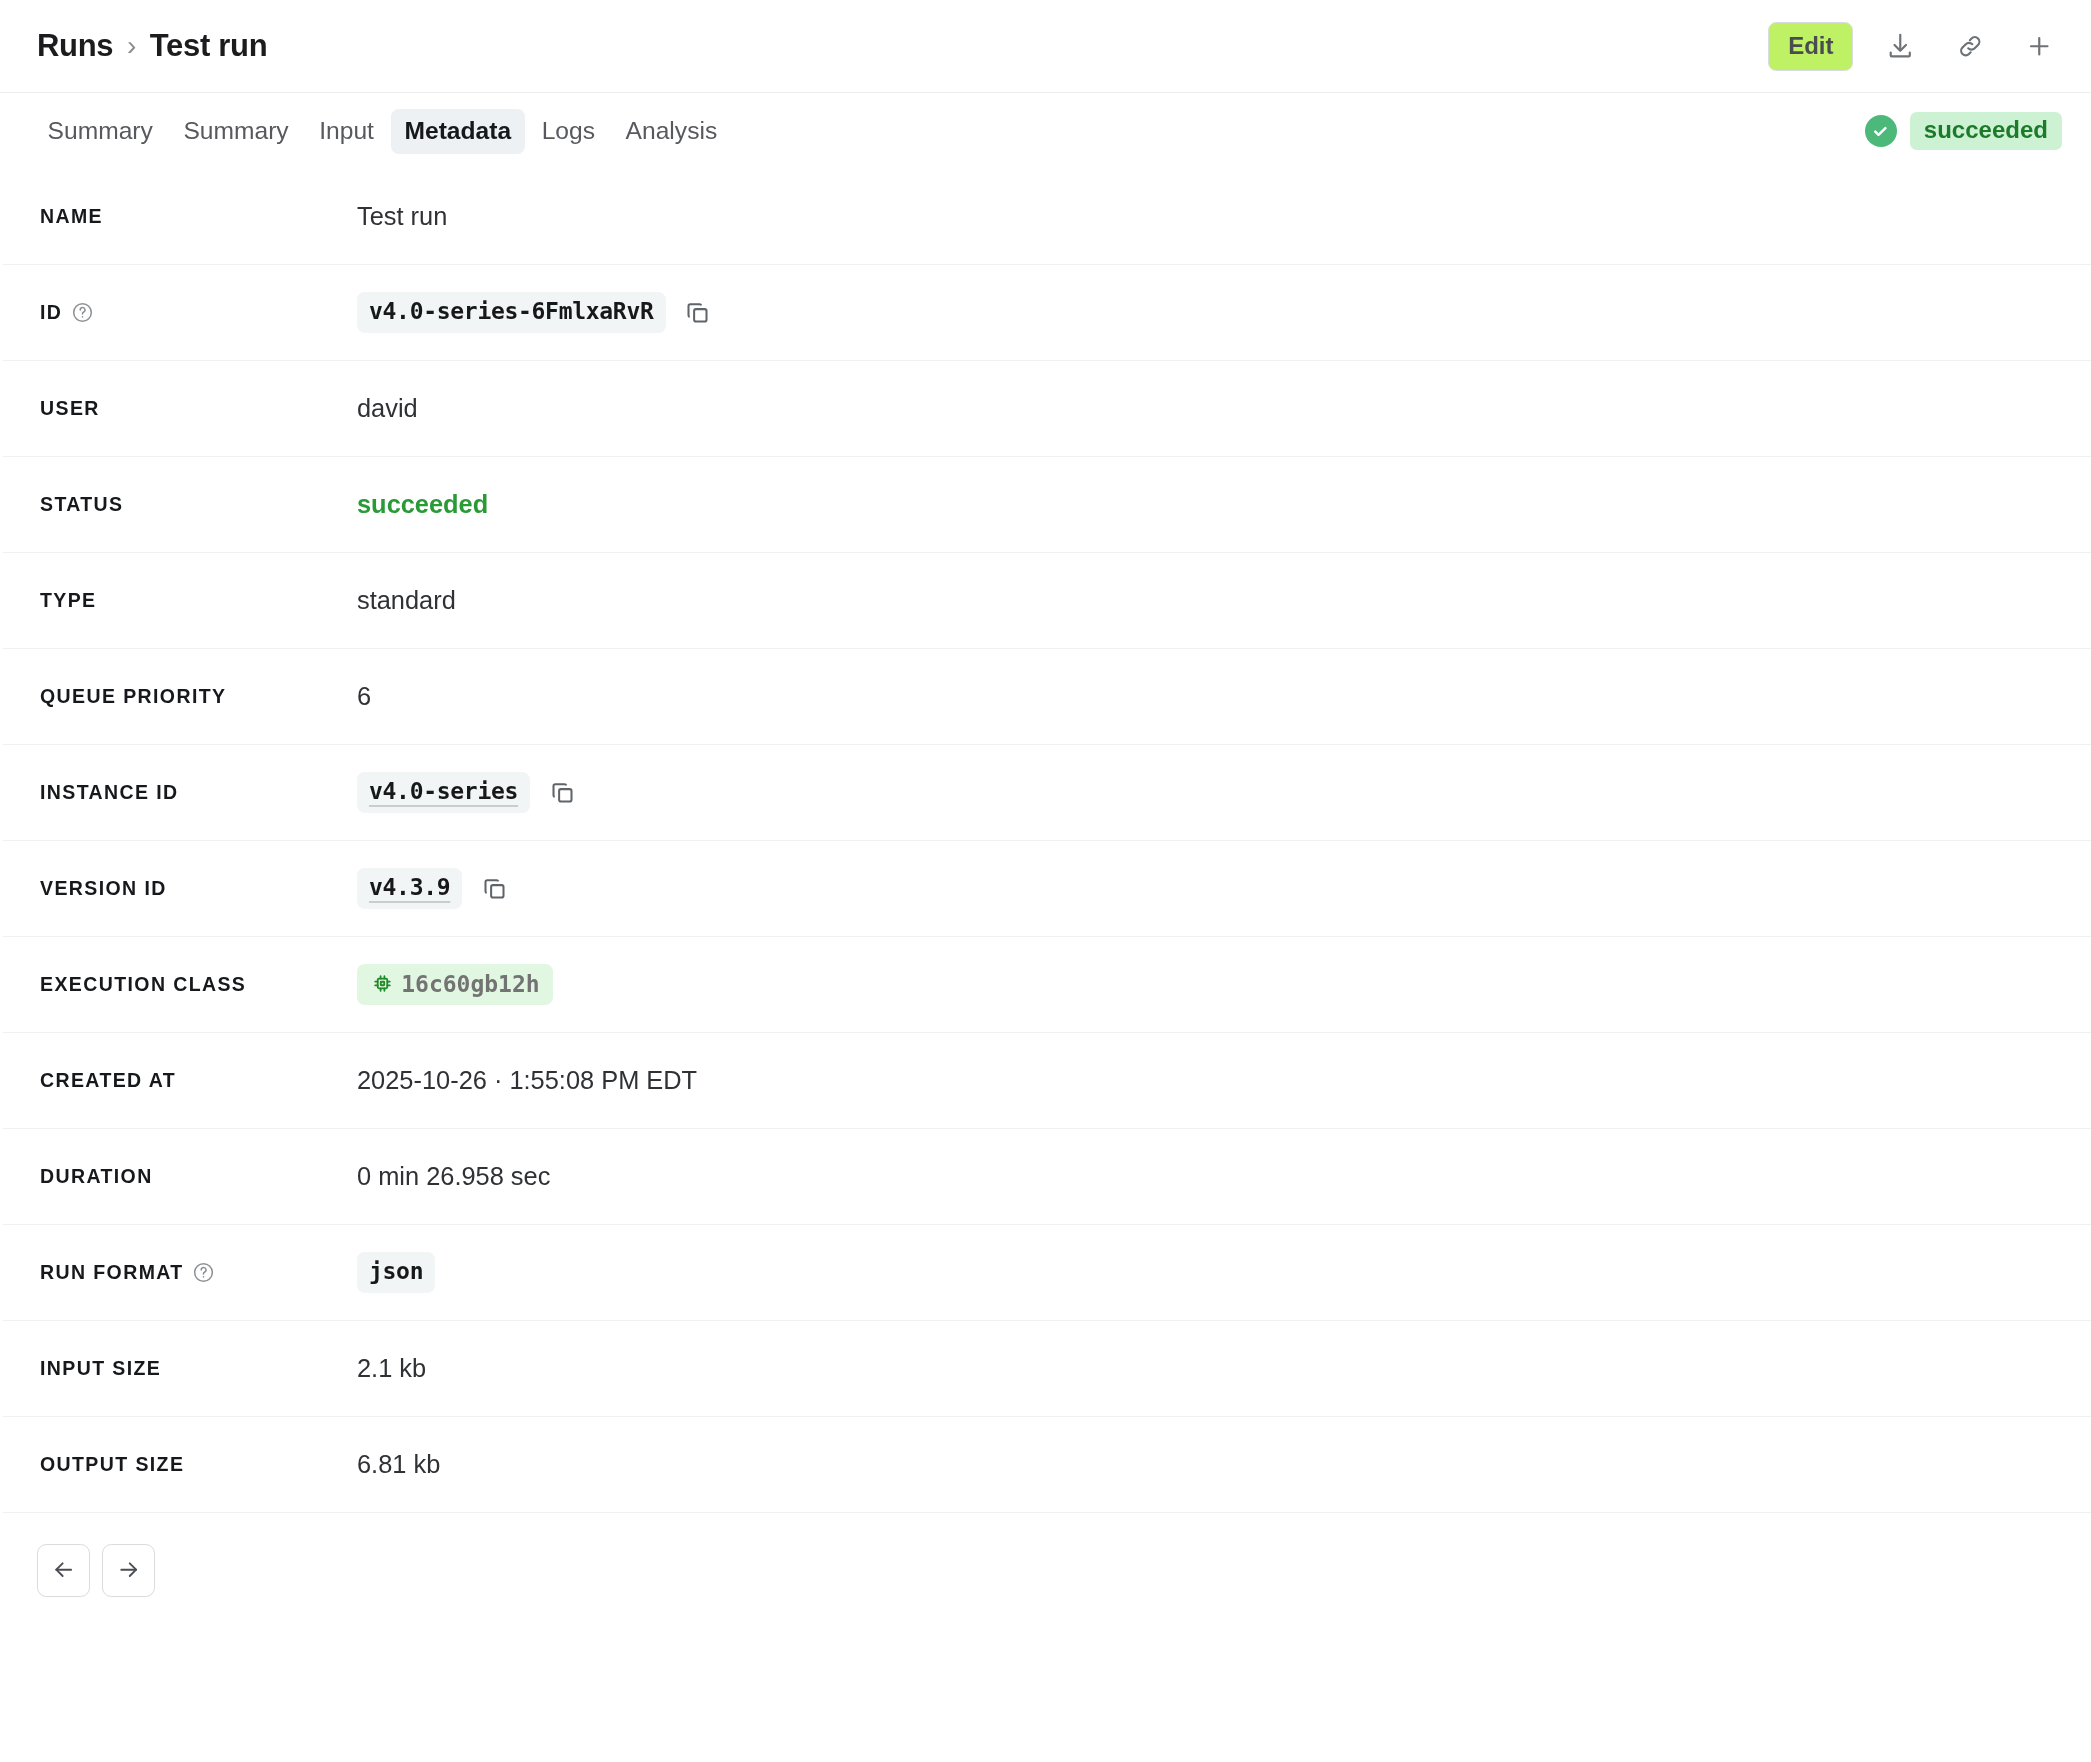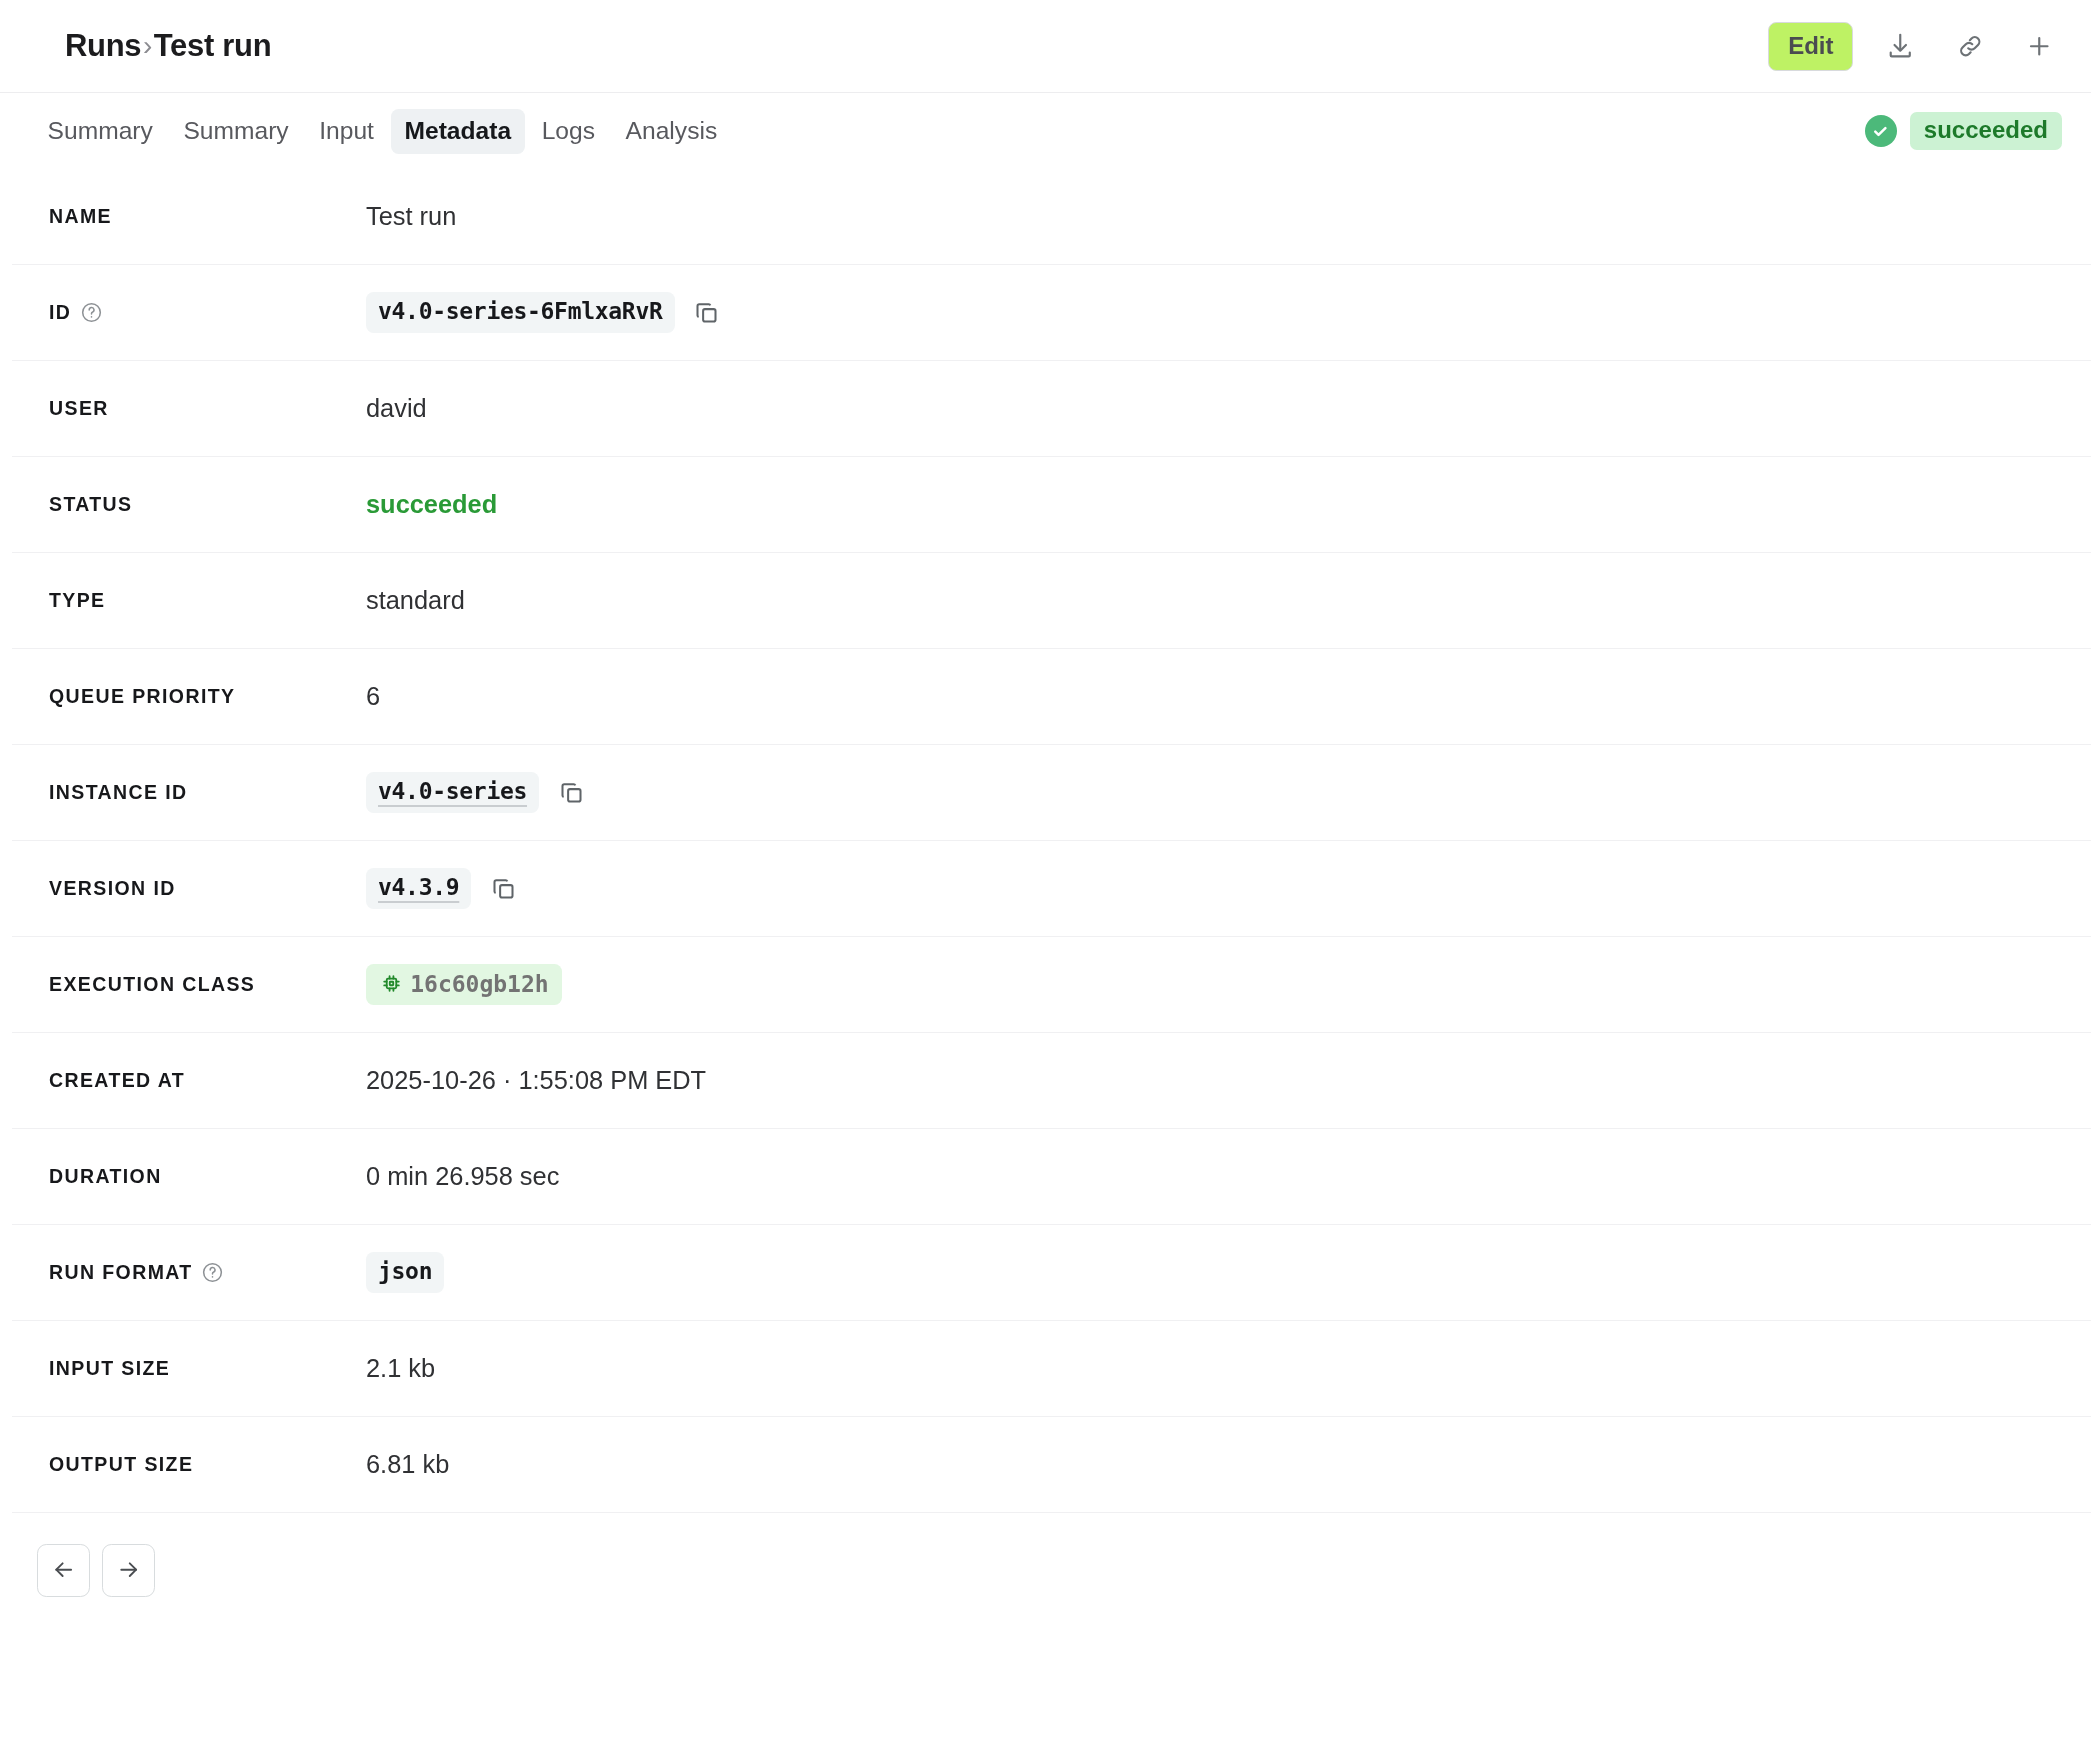--- a/index.html
+++ b/index.html
@@ -16,25 +16,25 @@
   .topbar {
     height: 93px;
     display: flex;
     align-items: center;
     padding: 0 30.5px 0 37px;
     border-bottom: 1.7px solid #ededef;
   }
   .breadcrumb {
     display: flex;
     align-items: center;
+    gap: 12px;
     font-size: 31px;
     font-weight: 700;
     color: #1c1c1e;
     letter-spacing: -0.3px;
-    margin-left: 28px;
   }
   .crumb-root { color: #1c1c1e; cursor: pointer; }
   .crumb-sep {
     color: #8b8b90;
     font-size: 28px;
     font-weight: 400;
     margin: 0 1.7px;
   }
   .crumb-current { color: #1c1c1e; }
 
@@ -120,21 +120,21 @@
     color: #1d7a2a;
     font-size: 24px;
     font-weight: 700;
     border-radius: 6.8px;
     padding: 6px 13.6px 7.6px;
     line-height: 1;
   }
 
   
   .meta {
-    padding: 0 0 0 12px;
+    padding: 0 0 0 3px;
   }
   .meta-row {
     display: flex;
     align-items: center;
     min-height: 96px;
     padding: 0 25.4px 0 37px;
     border-bottom: 1.7px solid #f0f0f2;
   }
   .meta-row:first-child { border-top: none; }
 

